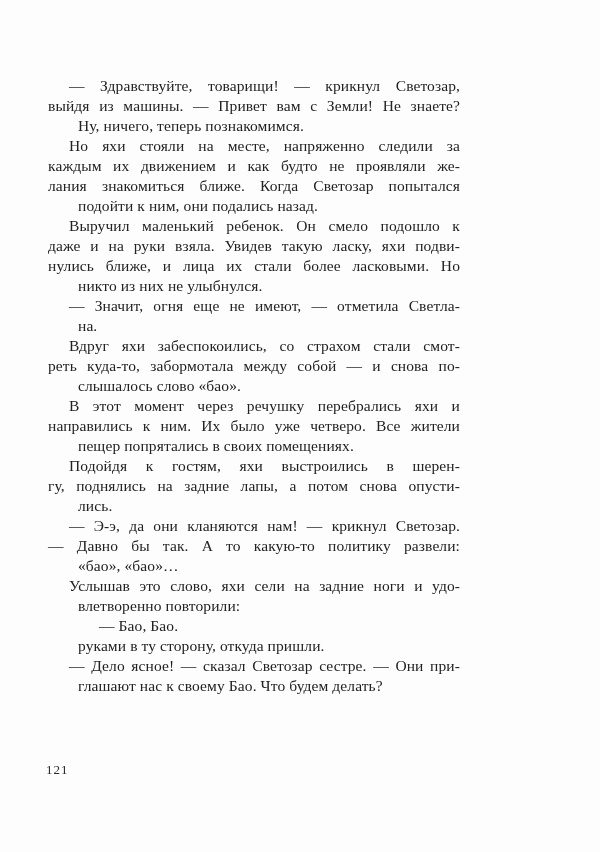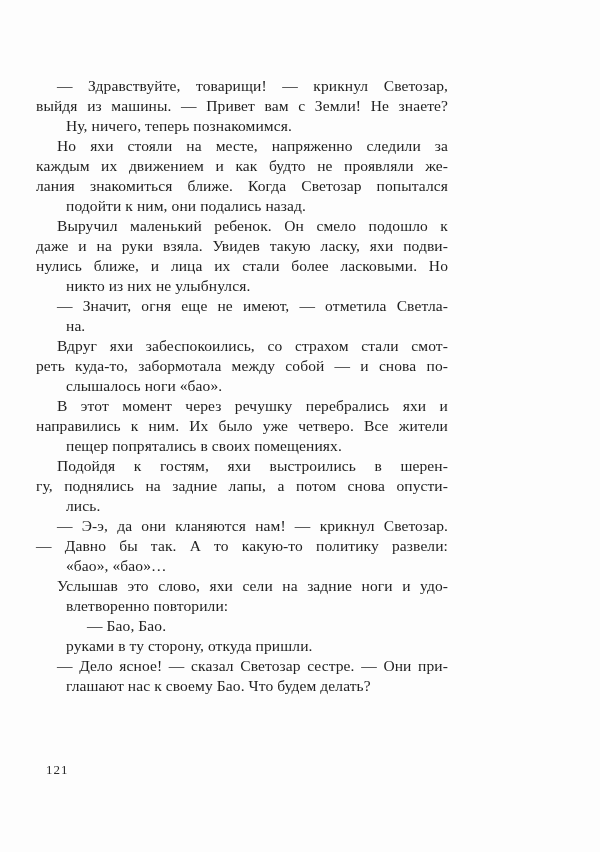--- a/index.html
+++ b/index.html
@@ -13,21 +13,21 @@
     position: relative;
     width: 600px;
     height: 852px;
     background: #fdfdfd;
     font-family: "Liberation Serif", serif;
     color: #222222;
     overflow: hidden;
   }
   .text-block {
     position: absolute;
-    left: 36px;
+    left: 48px;
     top: 76px;
     width: 412px;
     font-size: 15.5px;
     line-height: 20px;
     letter-spacing: 0.1px;
   }
   .line {
     text-align: justify;
     text-align-last: justify;
     white-space: normal;
@@ -64,21 +64,21 @@
       <div class="line">лания знакомиться ближе. Когда Светозар попытался</div>
       <div class="line last">подойти к ним, они подались назад.</div>
       <div class="line first">Выручил маленький ребенок. Он смело подошло к</div>
       <div class="line">даже и на руки взяла. Увидев такую ласку, яхи подви-</div>
       <div class="line">нулись ближе, и лица их стали более ласковыми. Но</div>
       <div class="line last">никто из них не улыбнулся.</div>
       <div class="line first">— Значит, огня еще не имеют, — отметила Светла-</div>
       <div class="line last">на.</div>
       <div class="line first">Вдруг яхи забеспокоились, со страхом стали смот-</div>
       <div class="line">реть куда-то, забормотала между собой — и снова по-</div>
-      <div class="line last">слышалось ноги «бао».</div>
+      <div class="line last">слышалось слово «бао».</div>
       <div class="line first">В этот момент через речушку перебрались яхи и</div>
       <div class="line">направились к ним. Их было уже четверо. Все жители</div>
       <div class="line last">пещер попрятались в своих помещениях.</div>
       <div class="line first">Подойдя к гостям, яхи выстроились в шерен-</div>
       <div class="line">гу, поднялись на задние лапы, а потом снова опусти-</div>
       <div class="line last">лись.</div>
       <div class="line first">— Э-э, да они кланяются нам! — крикнул Светозар.</div>
       <div class="line">— Давно бы так. А то какую-то политику развели:</div>
       <div class="line last">«бао», «бао»…</div>
       <div class="line first">Услышав это слово, яхи сели на задние ноги и удо-</div>

